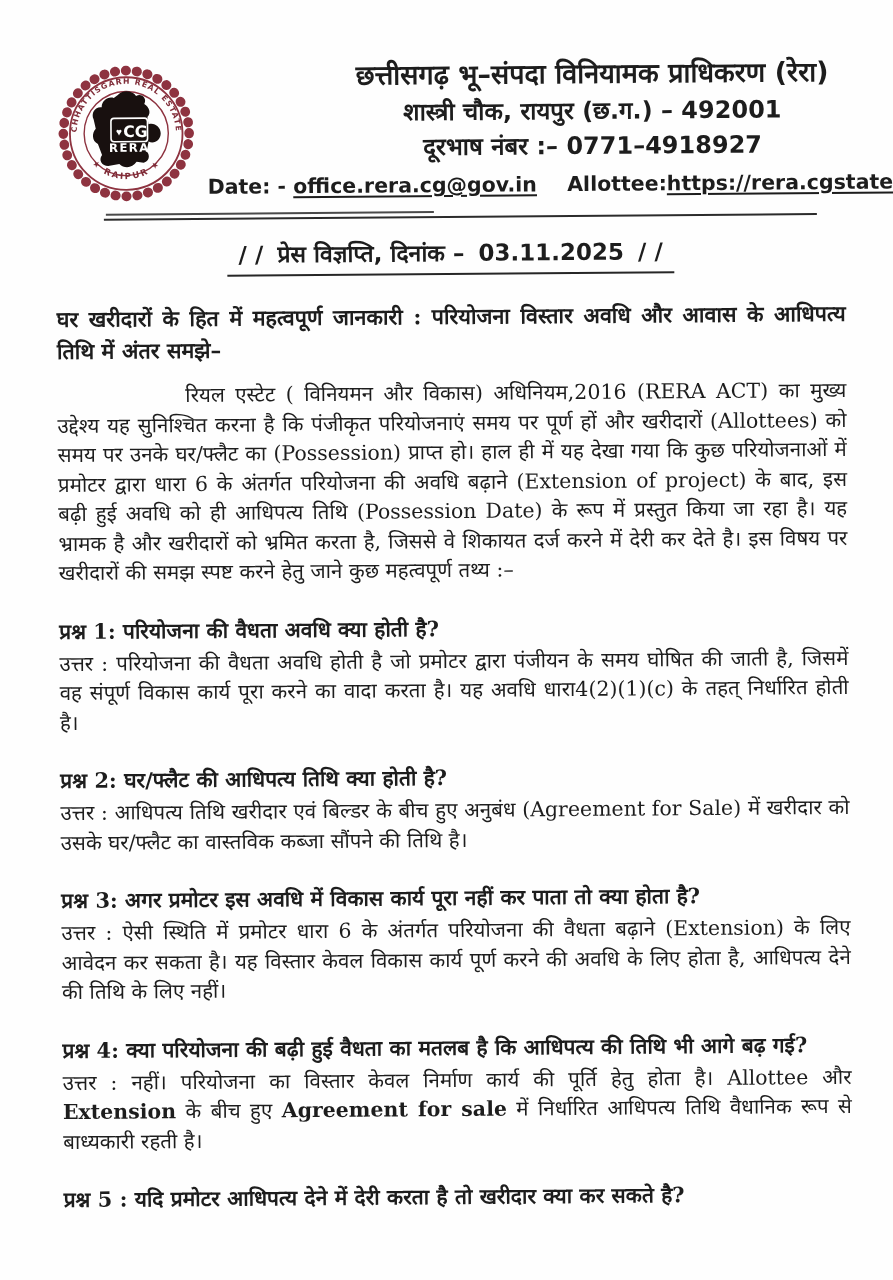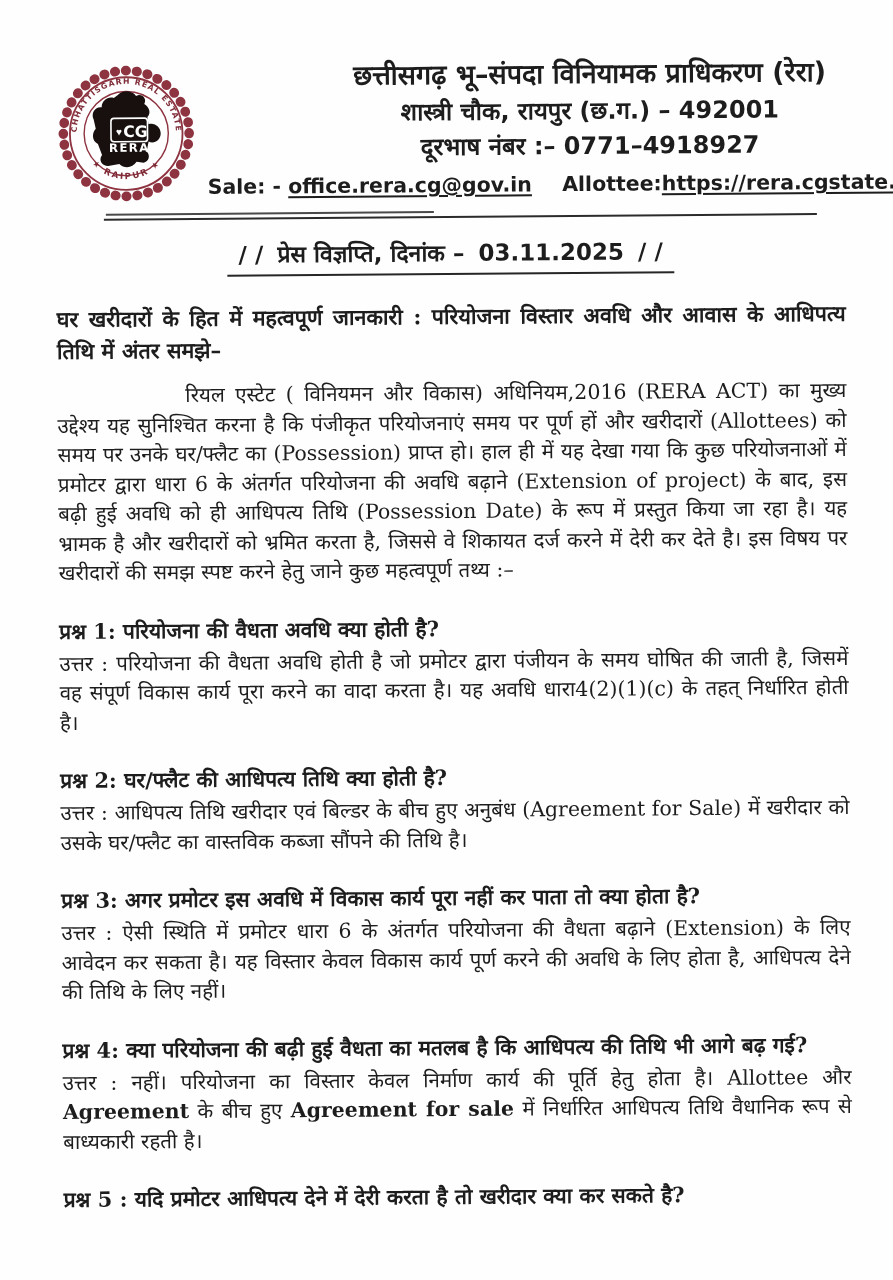--- a/index.html
+++ b/index.html
@@ -90,21 +90,21 @@
           <text x="79" y="73.5" font-size="15.5" font-weight="bold" fill="#ffffff" text-anchor="middle" class="logo-ring-text">CG</text>
           <text x="73" y="88" font-size="11.5" font-weight="bold" fill="#ffffff" text-anchor="middle" letter-spacing="1.5" class="logo-ring-text">RERA</text>
         </svg>
       </div>
 
       <div class="header-text">
         <div class="org-name">छत्तीसगढ़ भू–संपदा विनियामक प्राधिकरण (रेरा)</div>
         <div class="org-address">शास्त्री चौक, रायपुर (छ.ग.) – 492001</div>
         <div class="org-phone">दूरभाष नंबर :– 0771–4918927</div>
         <div class="contact-line">
-          <span>Sale: -</span>
+          <span>Date: -</span>
           <span class="u">office.rera.cg@gov.in</span>
           <span class="sep"></span>
           <span>Allottee:</span><span class="u">https://rera.cgstate.gov.in/</span>
         </div>
       </div>
     </header>
 
     <div class="divider"></div>
 
     <div class="press-line">
@@ -131,21 +131,21 @@
         <p class="para">उत्तर : आधिपत्य तिथि खरीदार एवं बिल्डर के बीच हुए अनुबंध (Agreement for Sale) में खरीदार को उसके घर/फ्लैट का वास्तविक कब्जा सौंपने की तिथि है।</p>
       </section>
 
       <section class="qa">
         <h3 class="q">प्रश्न 3: अगर प्रमोटर इस अवधि में विकास कार्य पूरा नहीं कर पाता तो क्या होता है?</h3>
         <p class="para">उत्तर : ऐसी स्थिति में प्रमोटर धारा 6 के अंतर्गत परियोजना की वैधता बढ़ाने (Extension) के लिए आवेदन कर सकता है। यह विस्तार केवल विकास कार्य पूर्ण करने की अवधि के लिए होता है, आधिपत्य देने की तिथि के लिए नहीं।</p>
       </section>
 
       <section class="qa">
         <h3 class="q">प्रश्न 4: क्या परियोजना की बढ़ी हुई वैधता का मतलब है कि आधिपत्य की तिथि भी आगे बढ़ गई?</h3>
-        <p class="para"><span>उत्तर : नहीं। परियोजना का विस्तार केवल निर्माण कार्य की पूर्ति हेतु होता है। Allottee और </span><span class="bold-en">Agreement</span><span> के बीच हुए </span><span class="bold-en">Agreement for sale</span><span> में निर्धारित आधिपत्य तिथि वैधानिक रूप से बाध्यकारी रहती है।</span></p>
+        <p class="para"><span>उत्तर : नहीं। परियोजना का विस्तार केवल निर्माण कार्य की पूर्ति हेतु होता है। Allottee और </span><span class="bold-en">Extension</span><span> के बीच हुए </span><span class="bold-en">Agreement for sale</span><span> में निर्धारित आधिपत्य तिथि वैधानिक रूप से बाध्यकारी रहती है।</span></p>
       </section>
 
       <section class="qa">
         <h3 class="q">प्रश्न 5 : यदि प्रमोटर आधिपत्य देने में देरी करता है तो खरीदार क्या कर सकते है?</h3>
       </section>
     </main>
 
   </div>
 </div>
 

